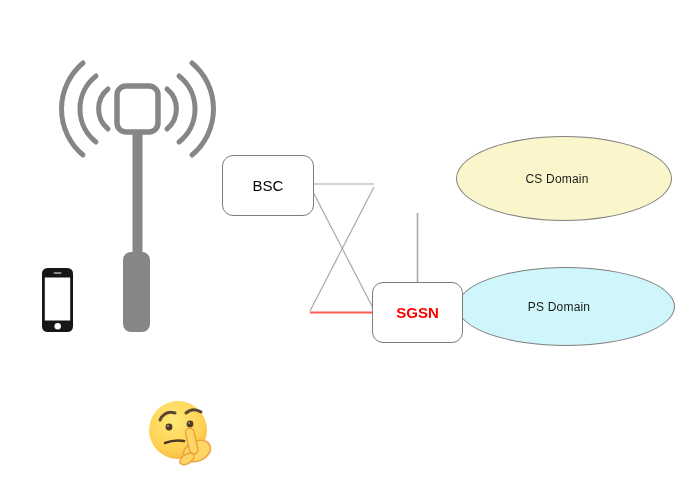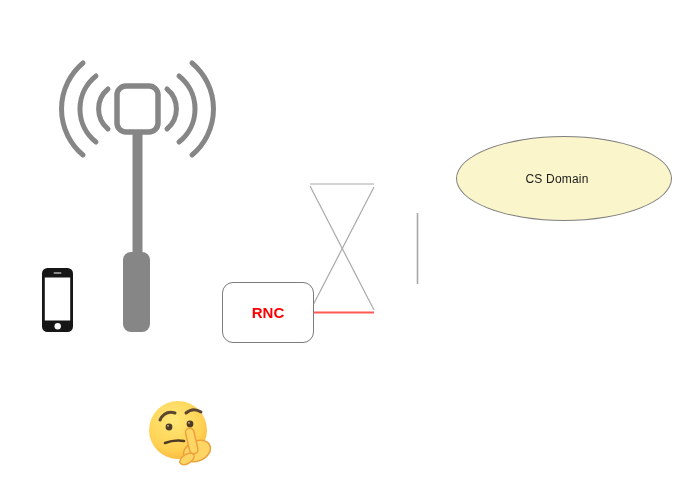--- a/index.html
+++ b/index.html
@@ -112,18 +112,24 @@
     <circle cx="44" cy="28.8" r="0.9" fill="#CBB79B"></circle>
     <path d="M 20 49 Q 29 45.5 39 47" fill="none" stroke="#4E3B26" stroke-width="2.6" stroke-linecap="round"></path>
     <ellipse cx="52" cy="57" rx="14" ry="10" transform="rotate(-24 52 57)" fill="#FFD566" stroke="#EBA33C" stroke-width="1.6"></ellipse>
     <ellipse cx="42" cy="65" rx="8" ry="4.5" transform="rotate(-32 42 65)" fill="#FFD566" stroke="#EBA33C" stroke-width="1.4"></ellipse>
     <rect x="42.5" y="34" width="8.5" height="26" rx="4.2" transform="rotate(-13 46.7 47)" fill="#FFD566" stroke="#EBA33C" stroke-width="1.5"></rect>
   </svg>
 
   <div class="domain-ellipse" id="cs-domain" style="background-color: rgb(250, 245, 203); border-color: rgb(127, 127, 127);">
     <span class="domain-label">CS Domain</span>
   </div>
+  <div class="domain-ellipse" id="ps-domain" style="background-color: rgb(207, 246, 250); border-color: rgb(127, 127, 127);">
+    <span class="domain-label">PS Domain</span>
+  </div>
 
-  <div class="node red-node" id="node-rnc">
-    <span class="node-label" style="color: rgb(255, 0, 0);">RNC</span>
+  <div class="node" id="node-bsc">
+    <span class="node-label" style="color: rgb(0, 0, 0);">BSC</span>
+  </div>
+  <div class="node red-node" id="node-sgsn">
+    <span class="node-label" style="color: rgb(255, 0, 0);">SGSN</span>
   </div>
 
 </div>
 
 </body></html>

